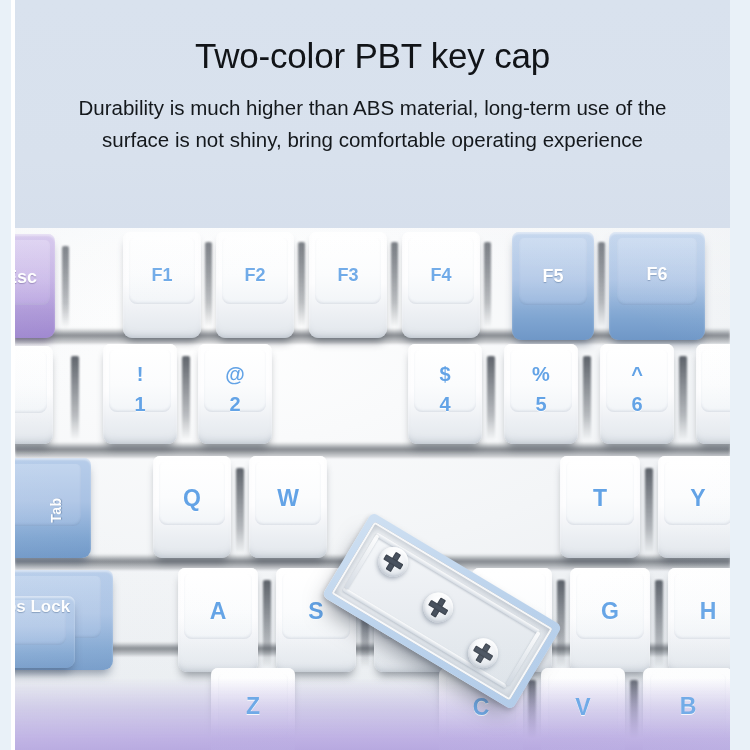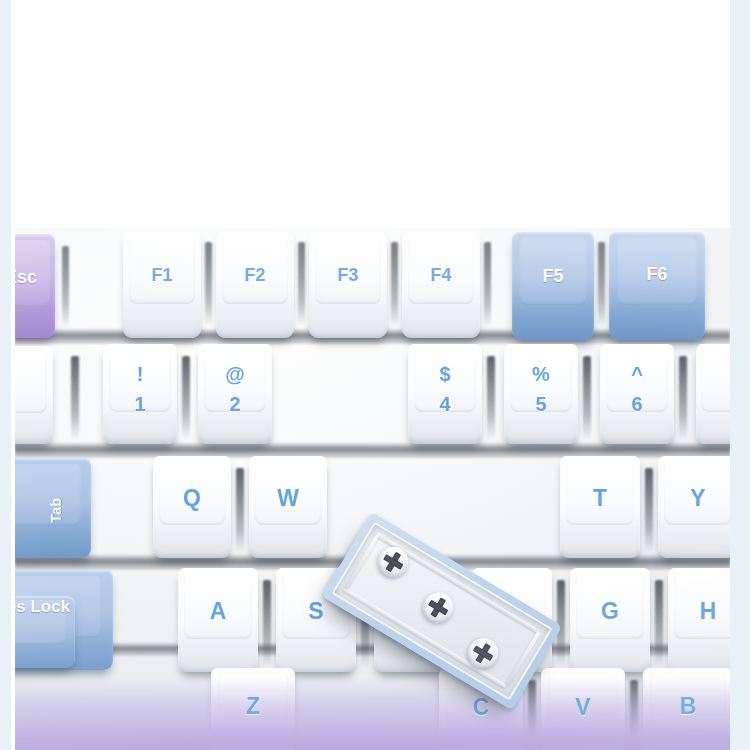--- a/index.html
+++ b/index.html
@@ -272,20 +272,27 @@
       radial-gradient(120% 90% at 52% 40%, rgba(255,255,255,0) 38%, rgba(230,236,242,0.26) 100%);
   }
 </style>
 </head>
 <body>
 
 <div id="page">
 
   <div id="frame"></div>
 
+  <div id="header">
+    <div id="title">Two-color PBT key cap</div>
+    <div id="subtitle">
+      <span class="ln">Durability is much higher than ABS material, long-term use of the</span>
+      <span class="ln">surface is not shiny, bring comfortable operating experience</span>
+    </div>
+  </div>
 
   <div id="photo">
 
     <div class="plate"></div>
 
     <div class="gapband" style="top:100px;height:16px;"></div>
     <div class="gapband" style="top:214px;height:16px;"></div>
     <div class="gapband" style="top:326px;height:16px;"></div>
     <div class="gapband" style="top:414px;height:14px;"></div>
 

